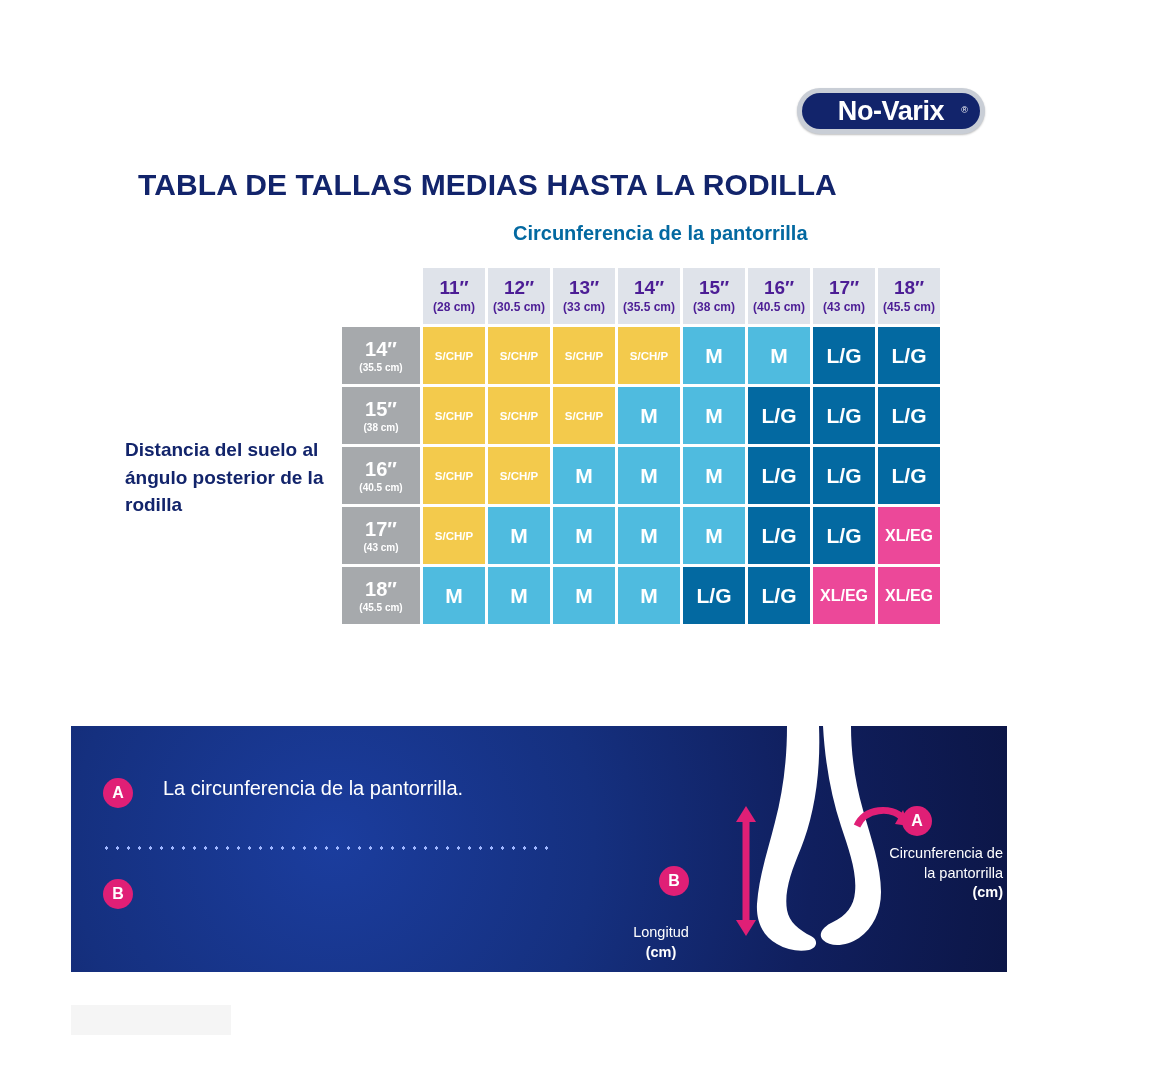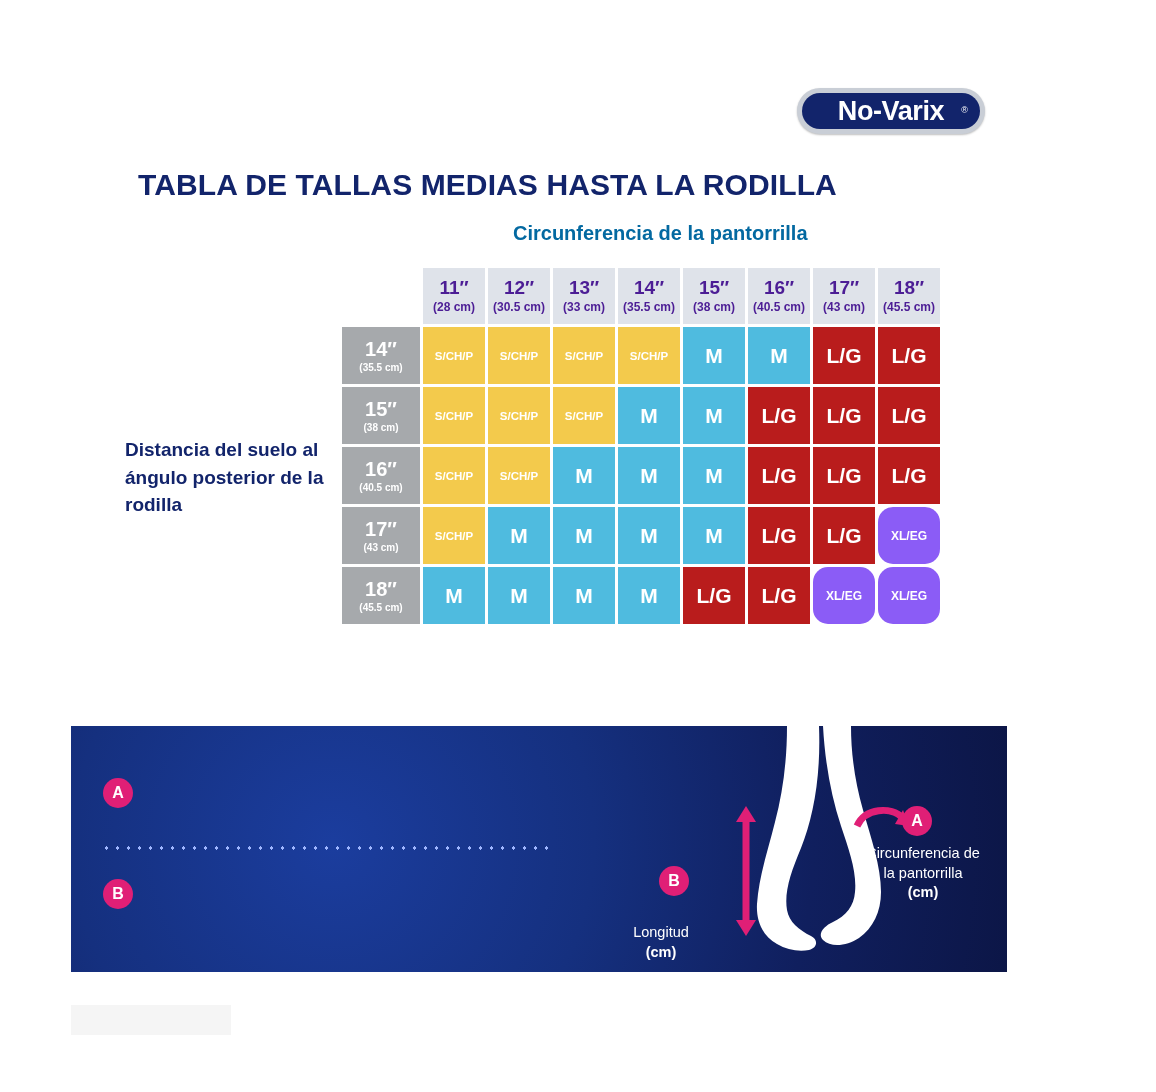--- a/index.html
+++ b/index.html
@@ -145,22 +145,22 @@
   .cell {
     width: 62px;
     height: 57px;
     text-align: center;
     vertical-align: middle;
     font-weight: bold;
     color: #ffffff;
   }
   .cell.s  { background: #f3ca4c; font-size: 11.5px; }
   .cell.m  { background: #4fbbdf; font-size: 21px; }
-  .cell.l  { background: #b91c1c; font-size: 21px; }
-  .cell.xl { background: #8b5cf6; font-size: 12px; border-radius: 15px; }
+  .cell.l  { background: #0369a1; font-size: 21px; }
+  .cell.xl { background: #ec4899; font-size: 16px; }
 
   
   #panel {
     position: absolute;
     left: 71px;
     top: 726px;
     width: 936px;
     height: 246px;
     background: radial-gradient(circle at 28% 48%, #1b3d9e 0%, #15307f 38%, #101f5e 70%, #0c1647 100%);
     overflow: hidden;
@@ -208,21 +208,21 @@
   #bullet-a2 {
     position: absolute;
     left: 831px;
     top: 80px;
   }
   #label-calf {
     position: absolute;
     left: 772px;
     top: 118px;
     width: 160px;
-    text-align: center;
+    text-align: right;
     color: #ffffff;
     font-size: 14.5px;
     line-height: 1.35;
   }
   #label-calf b { display: block; }
   #bullet-b2 {
     position: absolute;
     left: 588px;
     top: 140px;
   }
@@ -373,20 +373,21 @@
     <td class="cell xl">XL/EG</td>
     <td class="cell xl">XL/EG</td>
   </tr>
 
 </tbody>
   </table>
 
 <div id="panel">
 
   <div class="bullet" id="bullet-a">A</div>
+  <div class="panel-text" id="text-a">La circunferencia de la pantorrilla.</div>
 
   <div id="dots"></div>
 
   <div class="bullet" id="bullet-b">B</div>
 
   <svg id="legs" viewBox="0 0 260 246">
     <g fill="#ffffff">
       <path d="M96 0 C96 34 92 66 84 96 C77 124 68 150 66 178 C65 196 72 210 86 218 C96 224 108 226 118 224 C126 222 128 214 120 210 C108 204 98 196 96 184 C93 166 100 146 110 122 C122 92 130 52 128 0 Z"></path>
       <path d="M132 0 C134 36 140 70 150 100 C158 124 166 146 164 166 C163 180 155 190 142 196 C133 200 126 208 132 214 C140 222 156 220 168 212 C182 202 190 186 190 166 C190 140 180 112 172 84 C164 56 160 28 160 0 Z"></path>
     </g>

